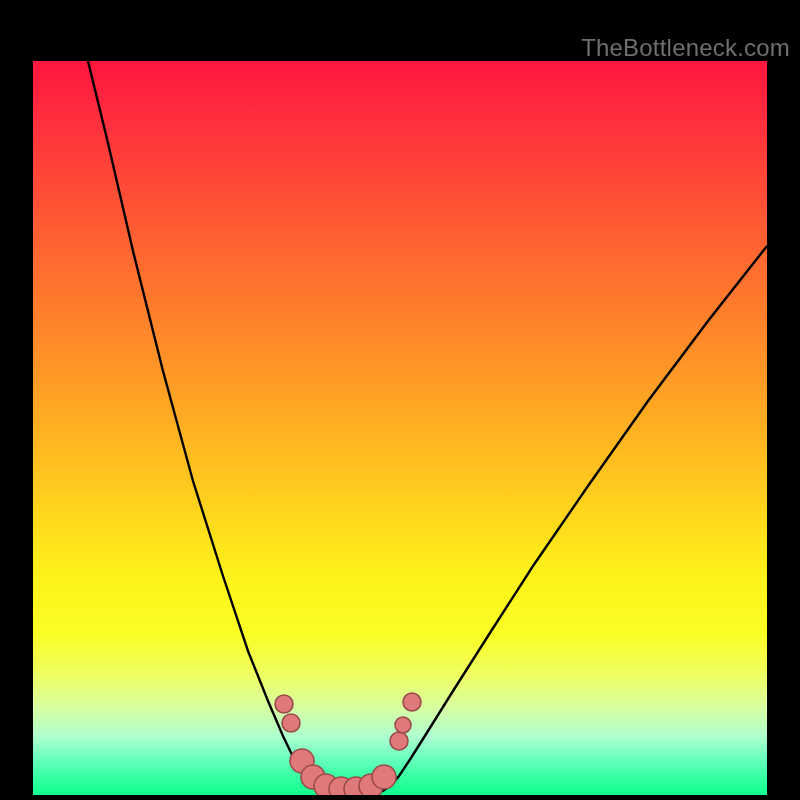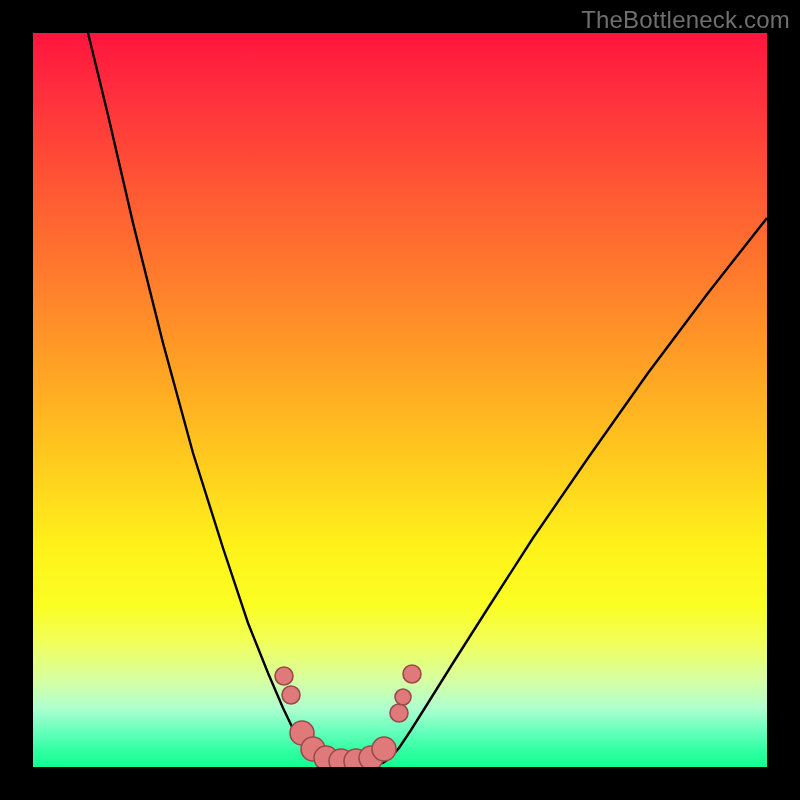--- a/index.html
+++ b/index.html
@@ -9,20 +9,21 @@
     height: 800px;
     background: #000;
     overflow: hidden;
     font-family: Arial, Helvetica, sans-serif;
   }
   .frame {
     position: absolute;
     width: 800px;
     height: 665px;
     background: #000;
+    margin-top: 28px;
   }
   .plot {
     position: absolute;
     left: 33px;
     top: 33px;
     width: 734px;
     height: 734px;
     background: linear-gradient(to bottom,
       #ff153e 0%,
       #ff2b3e 7%,

